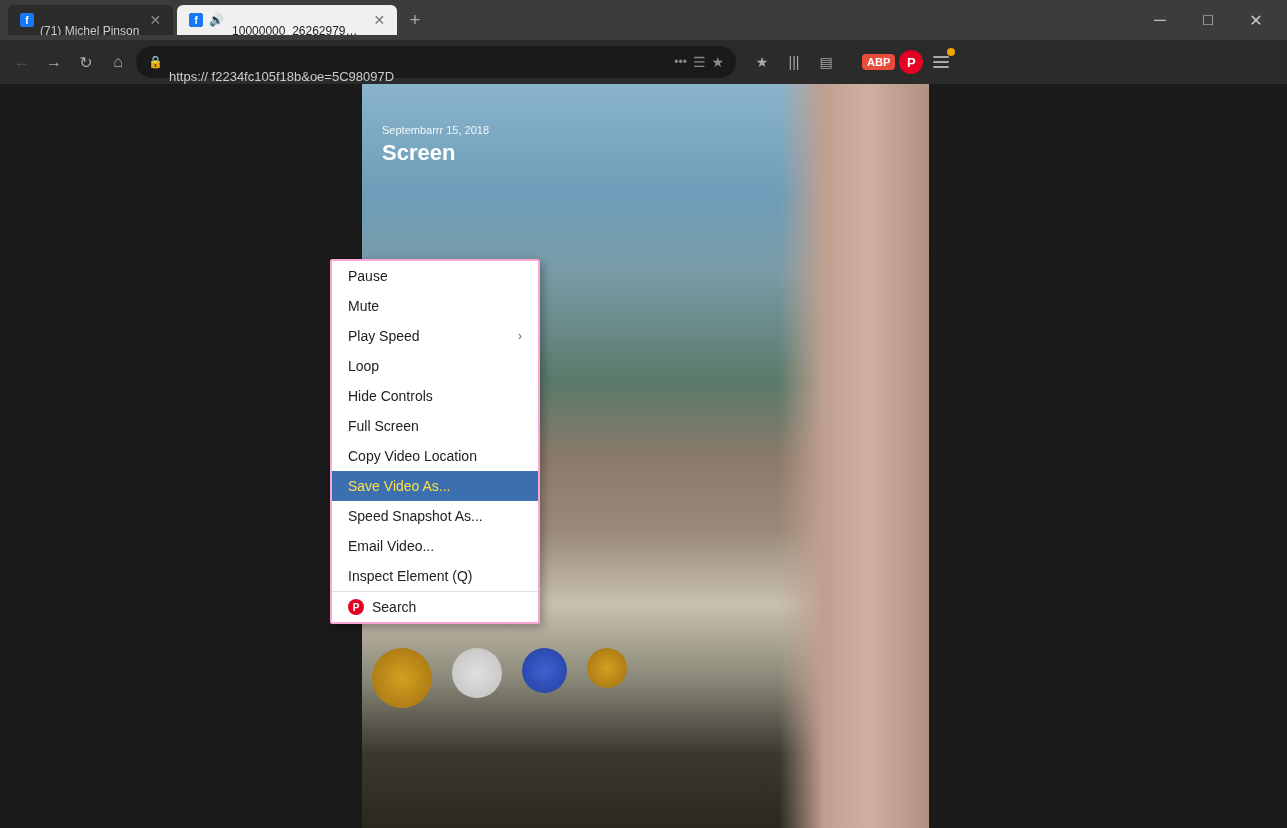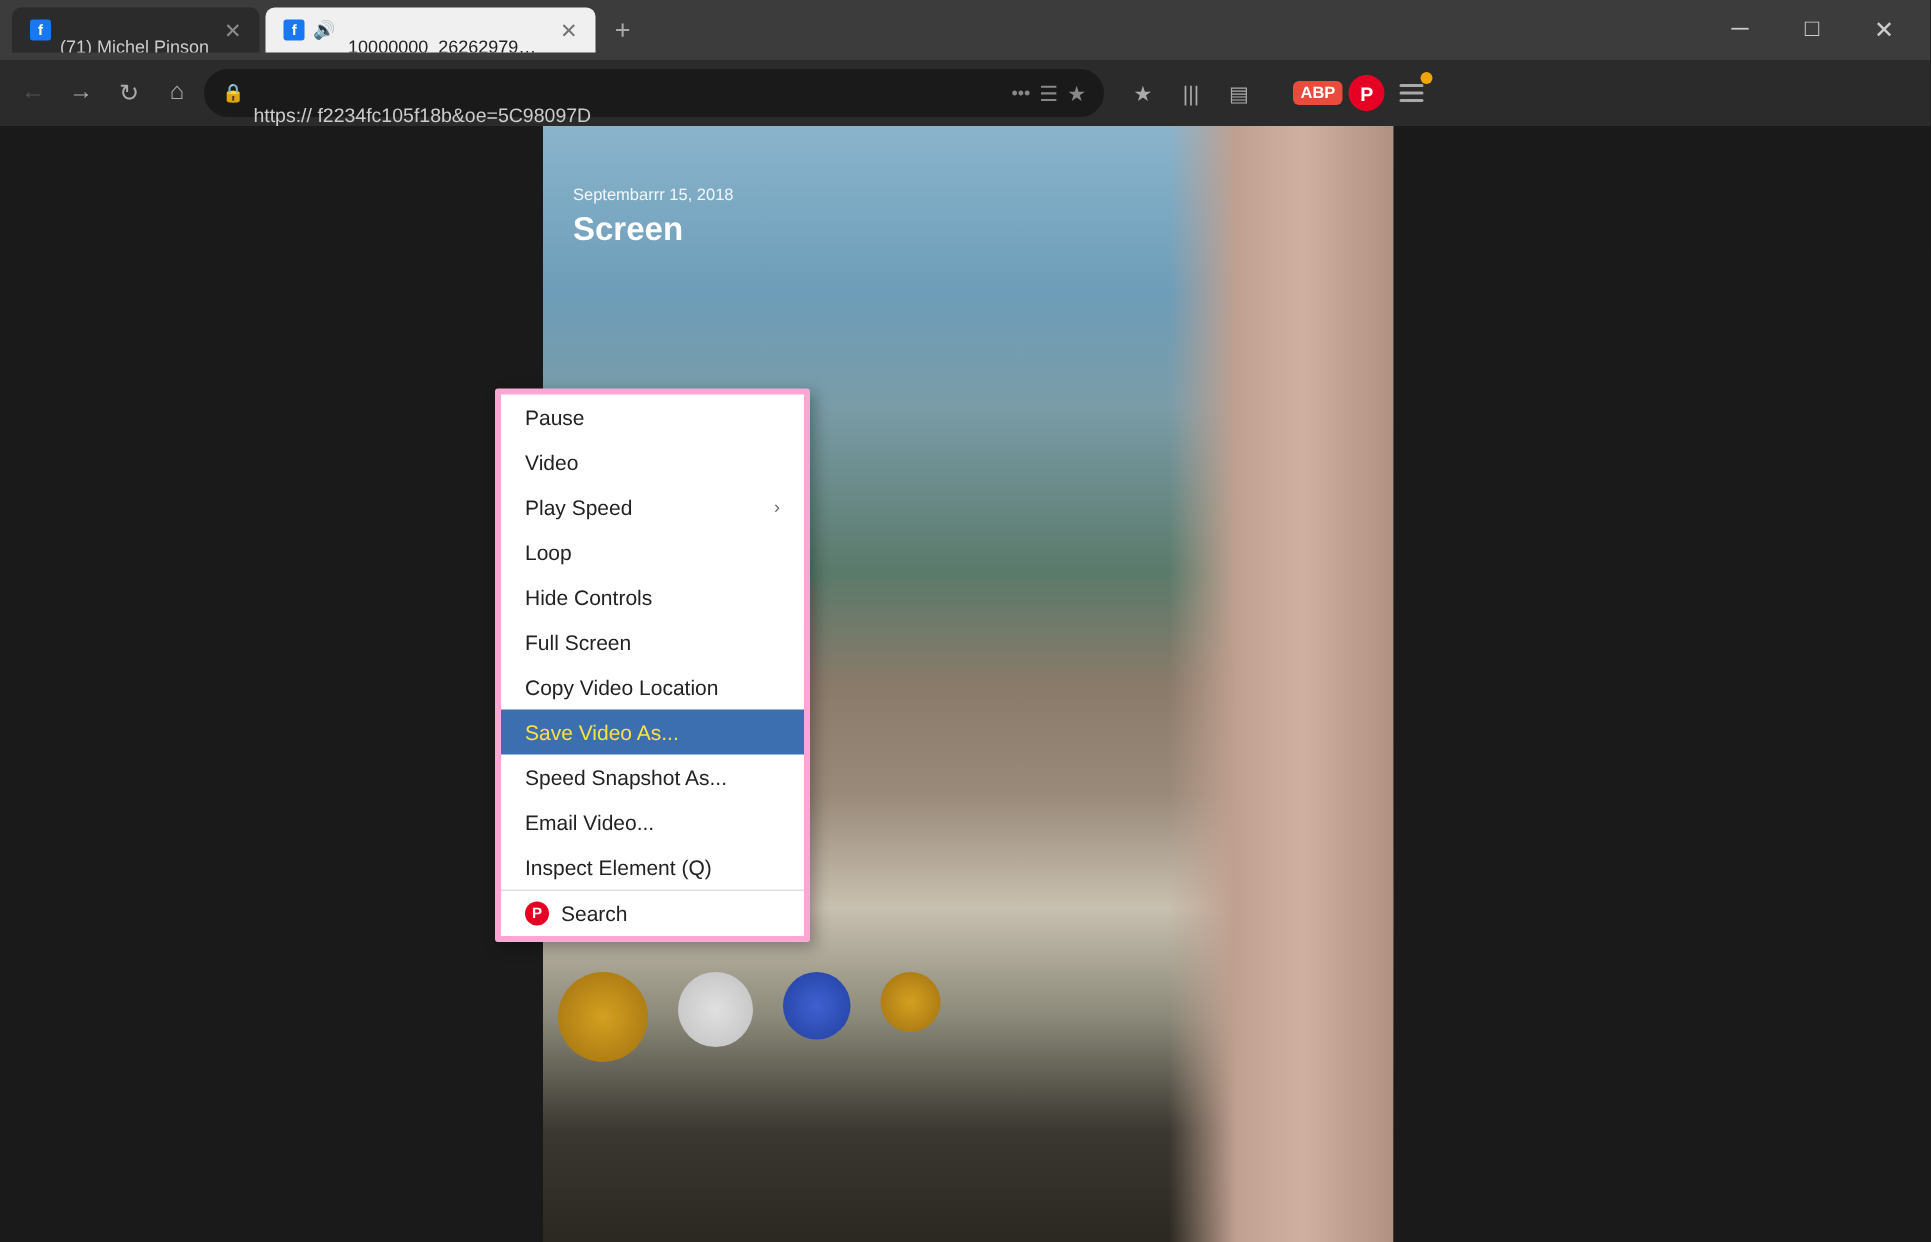--- a/index.html
+++ b/index.html
@@ -284,21 +284,21 @@
       font-weight: bold;
     }
 
     
     .context-menu {
       position: absolute;
       top: 175px;
       left: 330px;
       width: 210px;
       background: white;
-      border: 4px solid #f9a8d4;
+      border: 2px solid #f9a8d4;
       box-shadow: 3px 3px 10px rgba(0,0,0,0.3);
       z-index: 100;
       border-radius: 2px;
       font-size: 14px;
       color: #222;
     }
 
     .context-menu-item {
       padding: 7px 16px;
       cursor: pointer;
@@ -485,21 +485,21 @@
     </div>
   </div>
 
   <div class="context-menu">
 
     <div class="context-menu-item">
       <span class="item-label">Pause</span>
     </div>
 
     <div class="context-menu-item">
-      <span class="item-label">Video</span>
+      <span class="item-label">Mute</span>
     </div>
 
     <div class="context-menu-item">
       <span class="item-label">Play Speed</span>
       <span class="item-arrow">›</span>
     </div>
 
     <div class="context-menu-item">
       <span class="item-label">Loop</span>
     </div>

